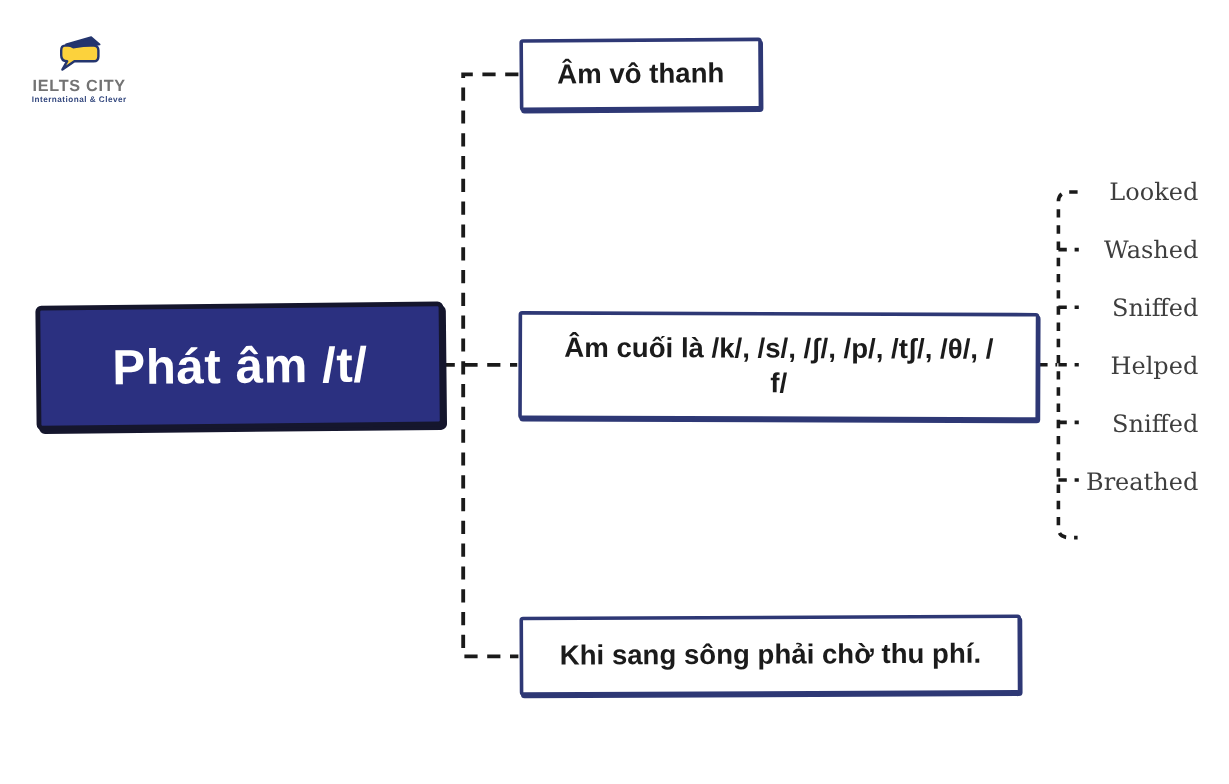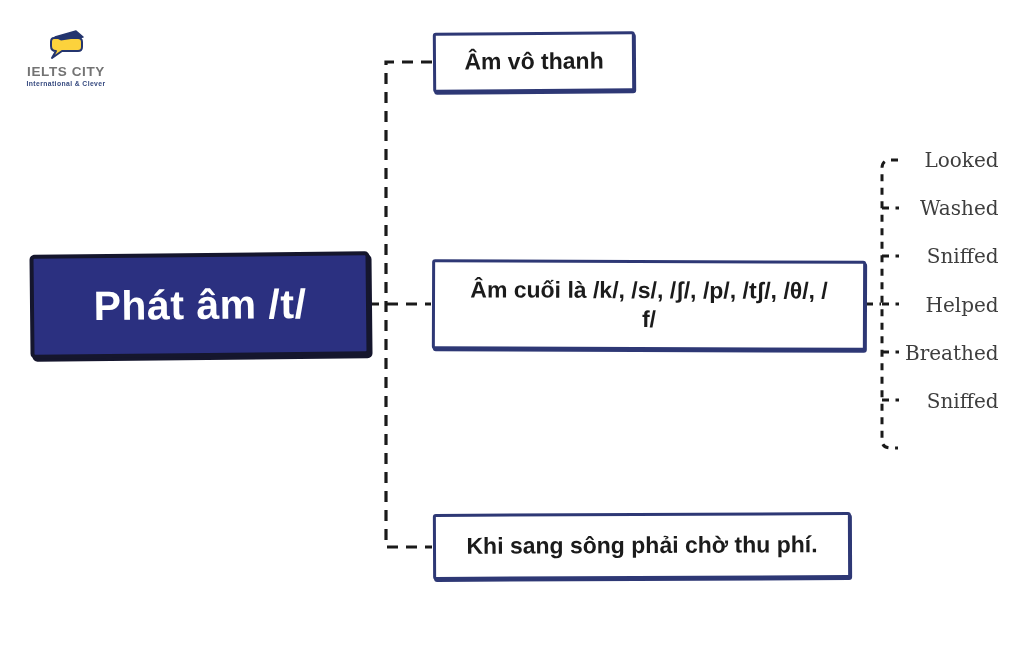--- a/index.html
+++ b/index.html
@@ -186,17 +186,17 @@
 
   <div class="node node-bottom">
     <span>Khi sang sông phải chờ thu phí.</span>
   </div>
 
   <div class="words">
     <div class="word-item">Looked</div>
     <div class="word-item">Washed</div>
     <div class="word-item">Sniffed</div>
     <div class="word-item">Helped</div>
+    <div class="word-item">Sniffed</div>
     <div class="word-item">Breathed</div>
-    <div class="word-item">Sniffed</div>
   </div>
 
 </div>
 
 </body></html>

